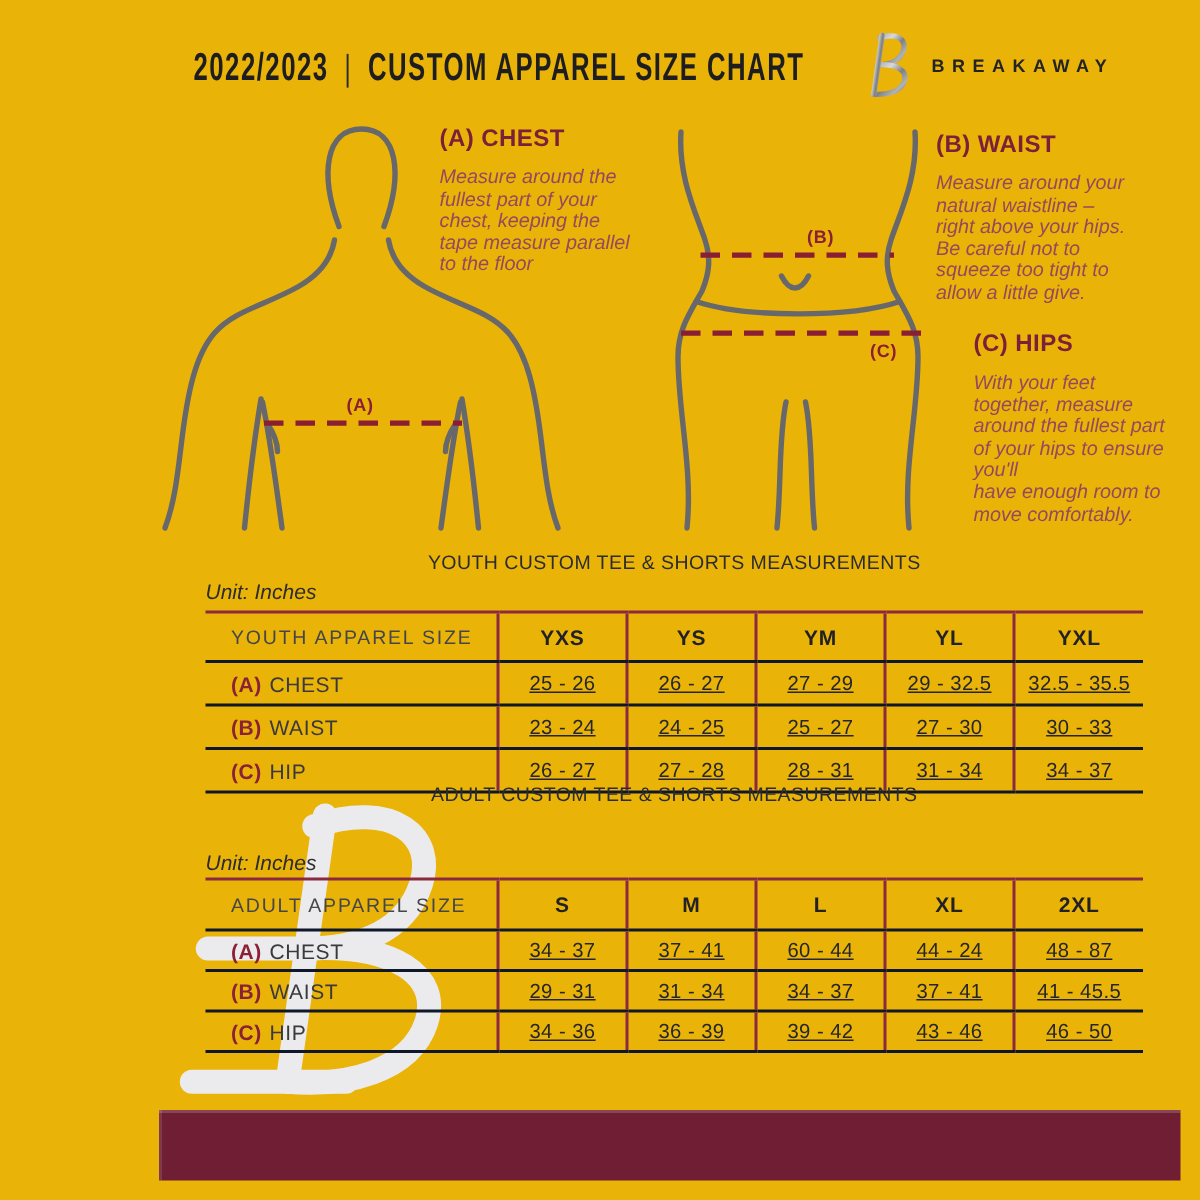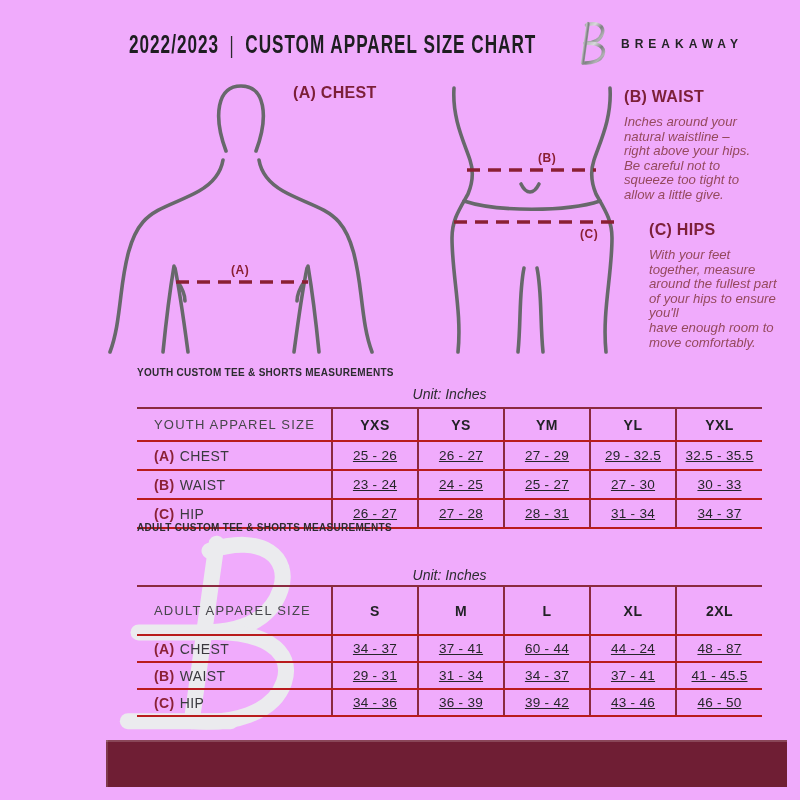--- a/index.html
+++ b/index.html
@@ -1,18 +1,18 @@
 <!DOCTYPE html>
 <html><head>
 <meta charset="utf-8">
 <style>
   html,body{margin:0;padding:0;}
   .page{
     position:relative;width:800px;height:800px;overflow:hidden;
-    background:#f0abfc;font-family:"Liberation Sans",sans-serif;
+    background:#eab308;font-family:"Liberation Sans",sans-serif;
   }
   .bg-art{position:absolute;left:0;top:0;z-index:0;}
 
   
   .hdr-title{
     position:absolute;left:129px;top:29px;z-index:2;
     font-size:26px;font-weight:bold;letter-spacing:1.5px;color:#1e1e21;
     white-space:nowrap;transform:scaleX(0.66);transform-origin:left center;
   }
   .hdr-sep{font-weight:normal;color:#2a2a2c;margin:0 16px;font-size:24px;}
@@ -28,38 +28,38 @@
   .sec p{margin:0;font-style:italic;font-size:13.2px;line-height:14.6px;color:#95495d;white-space:pre-line;}
   .sec-a{left:293px;top:84px;width:178px;}
   .sec-b{left:624px;top:88px;width:172px;}
   .sec-c{left:624px;top:221px;width:176px;margin-left:25px;}
   .marker{position:absolute;z-index:2;font-size:12px;font-weight:bold;color:#8b1f33;letter-spacing:.5px;}
   .marker-a{left:231px;top:263px;}
   .marker-b{left:538px;top:151px;}
   .marker-c{left:580px;top:227px;}
 
   
-  .tbl-title{position:absolute;left:137px;width:625px;z-index:2;
-    font-size:10px;font-weight:bold;color:#2c2c2f;letter-spacing:.3px;}
-  .tbl-unit{position:absolute;left:137px;width:625px;z-index:2;text-align:center;
+  .tbl-title{position:absolute;left:137px;width:625px;z-index:2;text-align:center;
+    font-size:13px;font-weight:normal;color:#2c2c2f;letter-spacing:.3px;}
+  .tbl-unit{position:absolute;left:137px;width:625px;z-index:2;
     font-size:14px;font-style:italic;color:#2c2c2f;}
   .yt-title{top:367px;} .yt-unit{top:386px;}
   .ad-title{top:522px;} .ad-unit{top:567px;}
 
   table.size-table{position:absolute;left:137px;z-index:2;border-collapse:collapse;
     table-layout:fixed;width:625px;background:transparent;}
   .yt-table{top:407px;} .ad-table{top:585px;}
   .size-table col.c-label{width:195px;}
   .size-table col.c-val{width:86px;}
   .size-table th,.size-table td{
-    border-top:2px solid #8b2a3e;border-bottom:2px solid #b91c1c;
+    border-top:2px solid #8b2a3e;border-bottom:2px solid #0f172a;
     padding:0;text-align:center;vertical-align:middle;}
   .size-table th+th,.size-table td+td{border-left:2px solid #8b2a3e;}
   .yt-table tr.hdr{height:33px;} .yt-table tr.row{height:29px;}
-  .ad-table tr.hdr{height:49px;} .ad-table tr.row{height:27px;}
+  .ad-table tr.hdr{height:34px;} .ad-table tr.row{height:27px;}
   th.label-head{text-align:left;padding-left:17px;font-weight:normal;
     font-size:13px;color:#46464a;letter-spacing:1.2px;}
   th.size-head{font-size:14px;color:#222226;letter-spacing:.5px;margin-left:19px;}
   td.row-label{text-align:left;padding-left:17px;font-size:14px;color:#3a3a3e;letter-spacing:.4px;}
   td.row-label .pfx{font-weight:bold;color:#8b2136;margin-right:5px;}
   td.val{font-size:13.5px;color:#26262a;letter-spacing:.3px;text-decoration:underline;}
 
   
   .footer-bar{position:absolute;left:106px;top:740px;width:681px;height:47px;z-index:2;
     background:#6f1e34;
@@ -121,24 +121,29 @@
     <span>2022/2023</span><span class="hdr-sep">|</span><span>CUSTOM APPAREL SIZE CHART</span>
   </div>
 
   <svg class="logo-svg" width="47" height="46" viewBox="0 0 60 58">
     <use href="#bk-logo" stroke="url(#metal)"></use>
   </svg>
   <div class="brand">BREAKAWAY</div>
 
   <div class="sec sec-a">
     <h3>(A) CHEST</h3>
+    <p>Measure around the
+fullest part of your
+chest, keeping the
+tape measure parallel
+to the floor</p>
   </div>
   <div class="sec sec-b">
     <h3>(B) WAIST</h3>
-    <p>Inches around your
+    <p>Measure around your
 natural waistline –
 right above your hips.
 Be careful not to
 squeeze too tight to
 allow a little give.</p>
   </div>
   <div class="sec sec-c">
     <h3>(C) HIPS</h3>
     <p>With your feet
 together, measure

